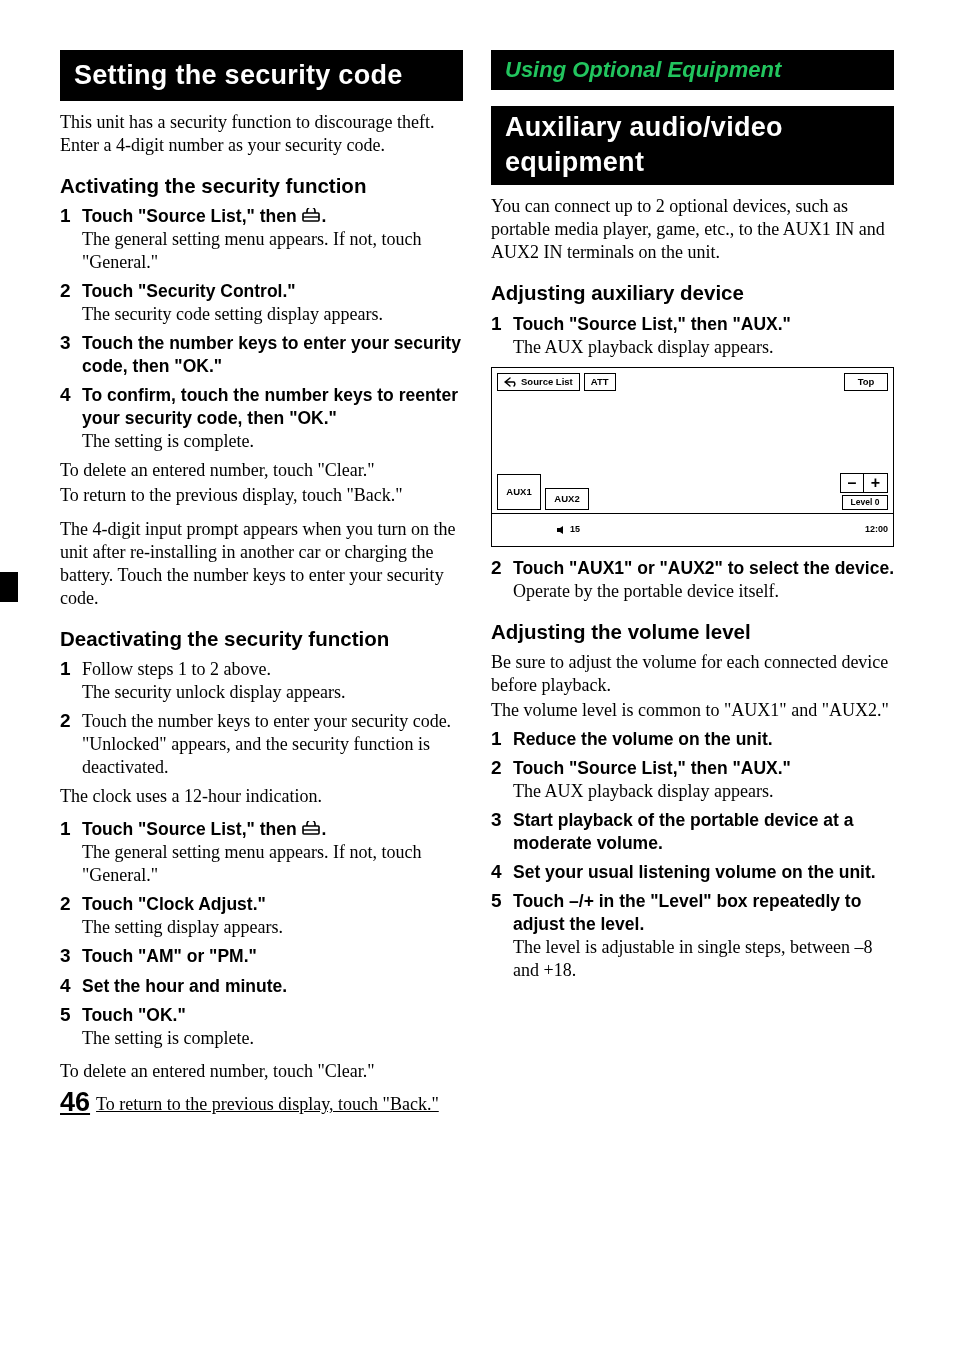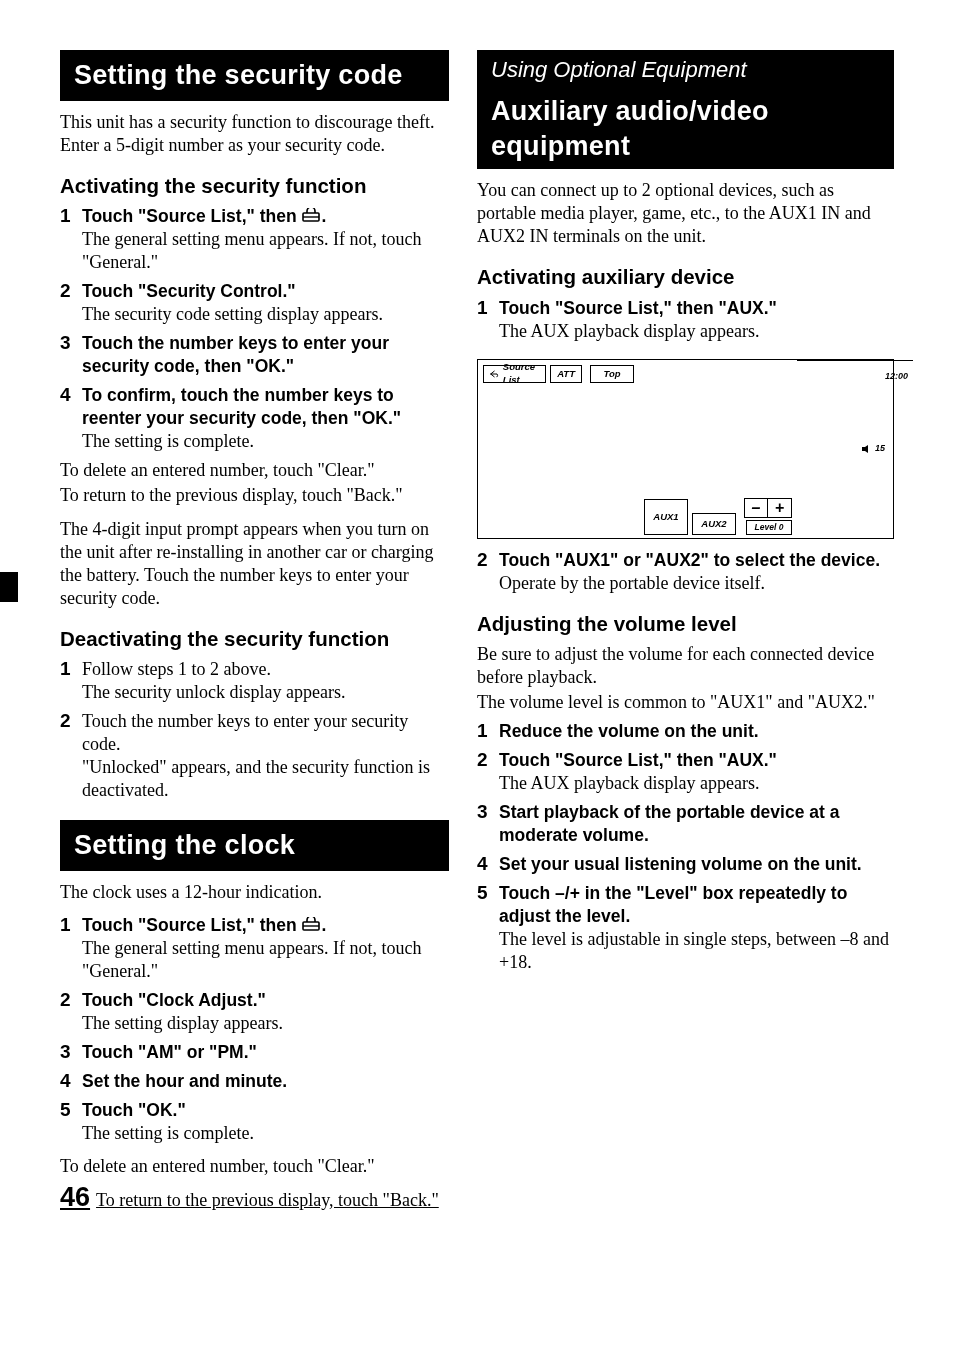--- a/index.html
+++ b/index.html
@@ -23,26 +23,26 @@
   .section-header {
     background: #000;
     color: #fff;
     font-family: Arial, Helvetica, sans-serif;
     font-weight: bold;
     font-size: 27px;
     padding: 8px 14px 8px 14px;
     margin-bottom: 10px;
     letter-spacing: 0.3px;
   }
-  .section-header.tight { padding-top: 4px; padding-bottom: 6px;}
+  .section-header.tight { padding-top: 4px; padding-bottom: 6px; margin-top: 16px;}
   .section-sup {
     background: #000;
-    color: #ffffff;
-    font-family: Arial, Helvetica, sans-serif;
-    font-weight: normal;
+    color: #22c55e;
+    font-family: Arial, Helvetica, sans-serif;
+    font-weight: bold;
     font-style: italic;
     font-size: 22px;
     padding: 6px 14px 6px 14px;
   }
   p.para { margin: 0 0 2px 0; }
   p.gap { margin-top: 10px; }
   .sub-h {
     font-family: Arial, Helvetica, sans-serif;
     font-weight: bold;
     font-size: 20.5px;
@@ -72,25 +72,25 @@
     font-family: "Times New Roman", serif;
     font-size: 18px;
     line-height: 1.28;
   }
   .toolbox-icon {
     display: inline-block;
     vertical-align: middle;
   }
   .aux-figure {
     border: 1px solid #000;
-    margin: 16px 0 4px 0;
+    margin: 8px 0 4px 0;
     height: 180px;
     display: flex;
-    font-family: Arial, Helvetica, sans-serif;
-    font-style: italic;
+    flex-direction: column;
+    font-family: Arial, Helvetica, sans-serif;
   }
   .aux-top {
     display: flex;
     padding: 5px 5px 0 5px;
     gap: 4px;
     align-items: flex-start;
   }
   .aux-chip {
     border: 1px solid #000;
     font-size: 9.5px;
@@ -149,21 +149,21 @@
 </style>
 </head>
 <body>
 
 <div class="black-tab" style="top:572px;"></div>
 
 <div class="two-col">
 
   <div class="col">
     <div class="section-header">Setting the security code</div>
-    <p class="para">This unit has a security function to discourage theft. Enter a 5-digit number as your security code.</p>
+    <p class="para">This unit has a security function to discourage theft. Enter a 4-digit number as your security code.</p>
 
     <div class="sub-h">Activating the security function</div>
     <ol class="steps">
       <li>
         <div class="step-num">1</div>
         <div class="step-body">
           <span class="step-title"><span>Touch "Source List," then </span>
             <span class="toolbox-icon">
               <svg width="20" height="14" viewBox="0 0 20 14">
                   <rect x="2" y="5" width="16" height="8" rx="1" fill="none" stroke="#000" stroke-width="1.6"></rect>
@@ -211,21 +211,20 @@
       </li>
       <li>
         <div class="step-num">2</div>
         <div class="step-body">
           <span class="step-desc">Touch the number keys to enter your security code.</span><br>
           <span class="step-desc">"Unlocked" appears, and the security function is deactivated.</span>
         </div>
       </li>
     </ol>
 
-    <div class="section-header" style="margin-top:18px;">Setting the clock</div>
     <p class="para">The clock uses a 12-hour indication.</p>
     <ol class="steps" style="margin-top:10px;">
       <li>
         <div class="step-num">1</div>
         <div class="step-body">
           <span class="step-title"><span>Touch "Source List," then </span>
             <span class="toolbox-icon">
               <svg width="20" height="14" viewBox="0 0 20 14">
                   <rect x="2" y="5" width="16" height="8" rx="1" fill="none" stroke="#000" stroke-width="1.6"></rect>
                   <path d="M6 5 V3 a3 3 0 0 1 8 0 V5" fill="none" stroke="#000" stroke-width="1.6"></path>
@@ -268,21 +267,21 @@
       <div class="page-num">46</div>
       <p class="para" style="margin:0 0 3px 2px;">To return to the previous display, touch "Back."</p>
     </div>
   </div>
 
   <div class="col">
     <div class="section-sup">Using Optional Equipment</div>
     <div class="section-header tight">Auxiliary audio/video equipment</div>
     <p class="para">You can connect up to 2 optional devices, such as portable media player, game, etc., to the AUX1 IN and AUX2 IN terminals on the unit.</p>
 
-    <div class="sub-h">Activating auxiliary device</div>
+    <div class="sub-h">Adjusting auxiliary device</div>
     <ol class="steps">
       <li>
         <div class="step-num">1</div>
         <div class="step-body">
           <span class="step-title">Touch "Source List," then "AUX."</span><br>
           <span class="step-desc">The AUX playback display appears.</span>
         </div>
       </li>
     </ol>
 

